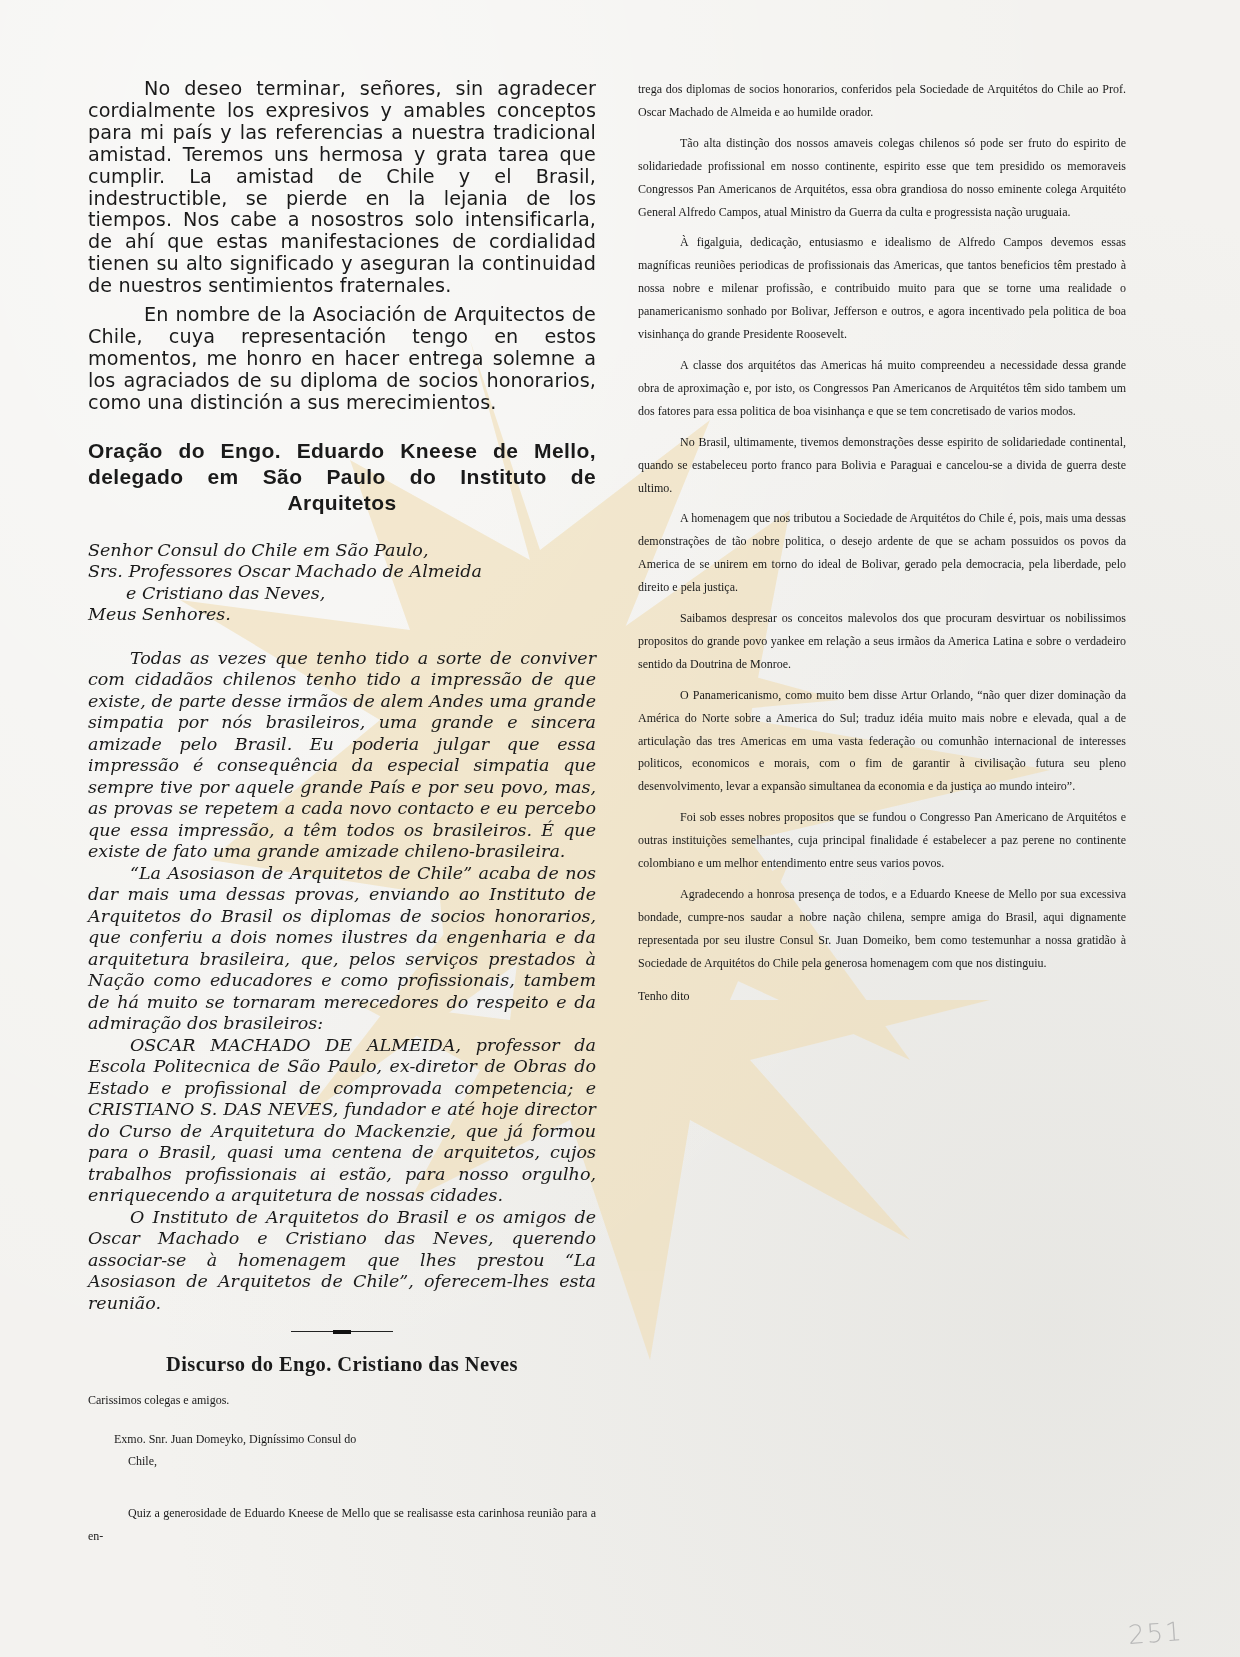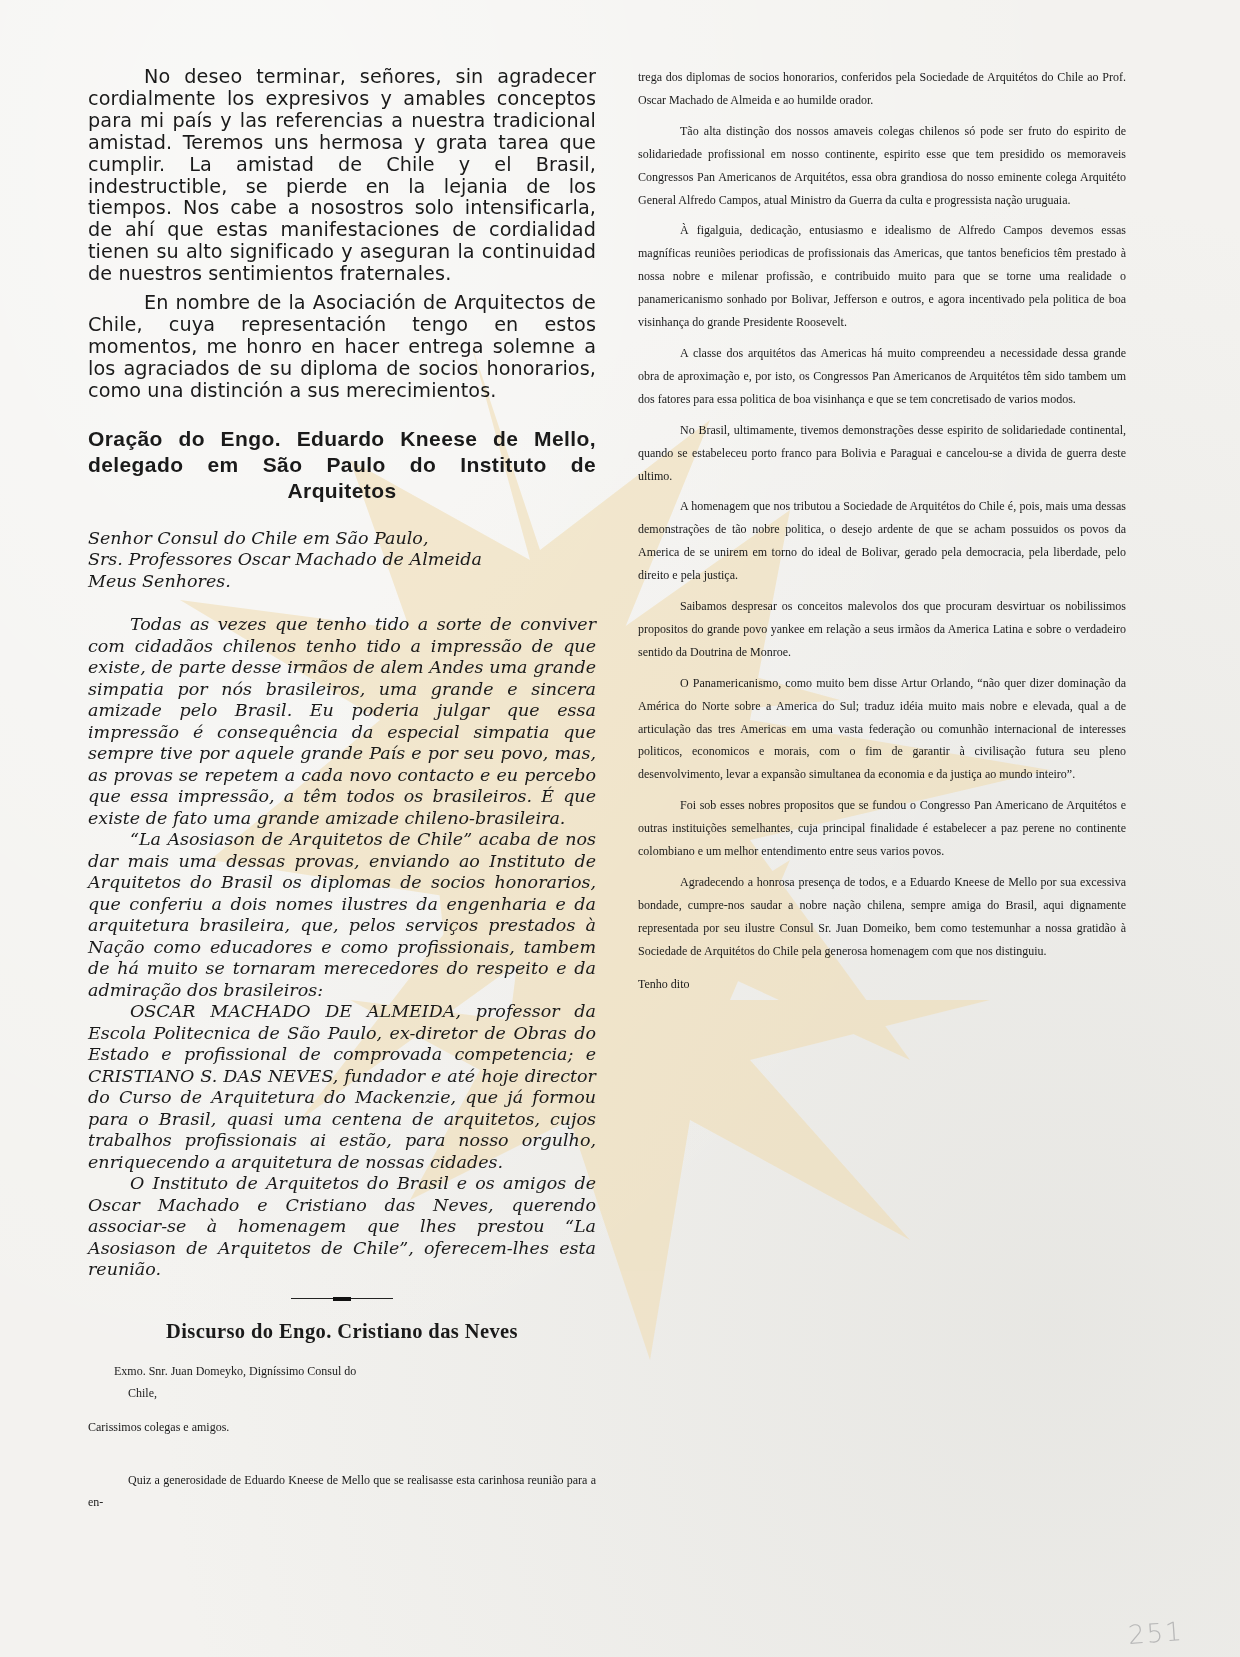--- a/index.html
+++ b/index.html
@@ -14,21 +14,21 @@
     background:
       radial-gradient(ellipse at 20% 10%, rgba(255,255,255,0.5), rgba(0,0,0,0) 60%),
       radial-gradient(ellipse at 85% 80%, rgba(210,210,205,0.35), rgba(0,0,0,0) 60%);
     z-index: 0;
   }
   .watermark {
     position: absolute; left: 150px; top: 300px; width: 950px; height: 1100px;
     z-index: 1; pointer-events: none;
   }
   .col {
-    position: absolute; top: 66px; z-index: 2;
+    position: absolute; top: 78px; z-index: 2;
   }
   .col-left { left: 88px; width: 508px; }
   .col-right { left: 638px; width: 488px; }
 
   .sans {
     font-family: "DejaVu Sans", sans-serif;
     font-size: 19.2px; line-height: 21.9px;
     text-align: justify; margin: 0;
     letter-spacing: 0.1px;
   }
@@ -108,42 +108,43 @@
 
   <h2 class="heading heading-1">
     <span class="h-line">Oração do Engo. Eduardo Kneese de Mello,</span>
     <span class="h-line">delegado em São Paulo do Instituto de</span>
     <span class="h-last">Arquitetos</span>
   </h2>
 
   <div class="serif-i salutation">
     <span class="line">Senhor Consul do Chile em São Paulo,</span>
     <span class="line">Srs. Professores Oscar Machado de Almeida</span>
+    <span class="line sub">e Cristiano das Neves,</span>
     <span class="line">Meus Senhores.</span>
   </div>
 
   <div class="serif-i body-i">
     <p>Todas as vezes que tenho tido a sorte de conviver com cidadãos chilenos tenho tido a impressão de que existe, de parte desse irmãos de alem Andes uma grande simpatia por nós brasileiros, uma grande e sincera amizade pelo Brasil. Eu poderia julgar que essa impressão é consequência da especial simpatia que sempre tive por aquele grande País e por seu povo, mas, as provas se repetem a cada novo contacto e eu percebo que essa impressão, a têm todos os brasileiros. É que existe de fato uma grande amizade chileno-brasileira.</p>
     <p>“La Asosiason de Arquitetos de Chile” acaba de nos dar mais uma dessas provas, enviando ao Instituto de Arquitetos do Brasil os diplomas de socios honorarios, que conferiu a dois nomes ilustres da engenharia e da arquitetura brasileira, que, pelos serviços prestados à Nação como educadores e como profissionais, tambem de há muito se tornaram merecedores do respeito e da admiração dos brasileiros:</p>
     <p>OSCAR MACHADO DE ALMEIDA, professor da Escola Politecnica de São Paulo, ex-diretor de Obras do Estado e profissional de comprovada competencia; e CRISTIANO S. DAS NEVES, fundador e até hoje director do Curso de Arquitetura do Mackenzie, que já formou para o Brasil, quasi uma centena de arquitetos, cujos trabalhos profissionais ai estão, para nosso orgulho, enriquecendo a arquitetura de nossas cidades.</p>
     <p>O Instituto de Arquitetos do Brasil e os amigos de Oscar Machado e Cristiano das Neves, querendo associar-se à homenagem que lhes prestou “La Asosiason de Arquitetos de Chile”, oferecem-lhes esta reunião.</p>
   </div>
 
   <div class="divider">
     <span class="rule"></span>
     <span class="mark"></span>
   </div>
 
   <h2 class="heading heading-2">Discurso do Engo. Cristiano das Neves</h2>
 
+  <p class="serif greet-2">Carissimos colegas e amigos.</p>
   <p class="serif greet-1">
     <span>Exmo. Snr. Juan Domeyko, Digníssimo Consul do</span>
     <span class="hang">Chile,</span>
   </p>
-  <p class="serif greet-2">Carissimos colegas e amigos.</p>
   <p class="serif quiz">Quiz a generosidade de Eduardo Kneese de Mello que se realisasse esta carinhosa reunião para a en-</p>
 </section>
 
 <section class="col col-right">
   <p class="serif first">trega dos diplomas de socios honorarios, conferidos pela Sociedade de Arquitétos do Chile ao Prof. Oscar Machado de Almeida e ao humilde orador.</p>
   <p class="serif para">Tão alta distinção dos nossos amaveis colegas chilenos só pode ser fruto do espirito de solidariedade profissional em nosso continente, espirito esse que tem presidido os memoraveis Congressos Pan Americanos de Arquitétos, essa obra grandiosa do nosso eminente colega Arquitéto General Alfredo Campos, atual Ministro da Guerra da culta e progressista nação uruguaia.</p>
   <p class="serif para">À figalguia, dedicação, entusiasmo e idealismo de Alfredo Campos devemos essas magníficas reuniões periodicas de profissionais das Americas, que tantos beneficios têm prestado à nossa nobre e milenar profissão, e contribuido muito para que se torne uma realidade o panamericanismo sonhado por Bolivar, Jefferson e outros, e agora incentivado pela politica de boa visinhança do grande Presidente Roosevelt.</p>
   <p class="serif para">A classe dos arquitétos das Americas há muito compreendeu a necessidade dessa grande obra de aproximação e, por isto, os Congressos Pan Americanos de Arquitétos têm sido tambem um dos fatores para essa politica de boa visinhança e que se tem concretisado de varios modos.</p>
   <p class="serif para">No Brasil, ultimamente, tivemos demonstrações desse espirito de solidariedade continental, quando se estabeleceu porto franco para Bolivia e Paraguai e cancelou-se a divida de guerra deste ultimo.</p>
   <p class="serif para">A homenagem que nos tributou a Sociedade de Arquitétos do Chile é, pois, mais uma dessas demonstrações de tão nobre politica, o desejo ardente de que se acham possuidos os povos da America de se unirem em torno do ideal de Bolivar, gerado pela democracia, pela liberdade, pelo direito e pela justiça.</p>

